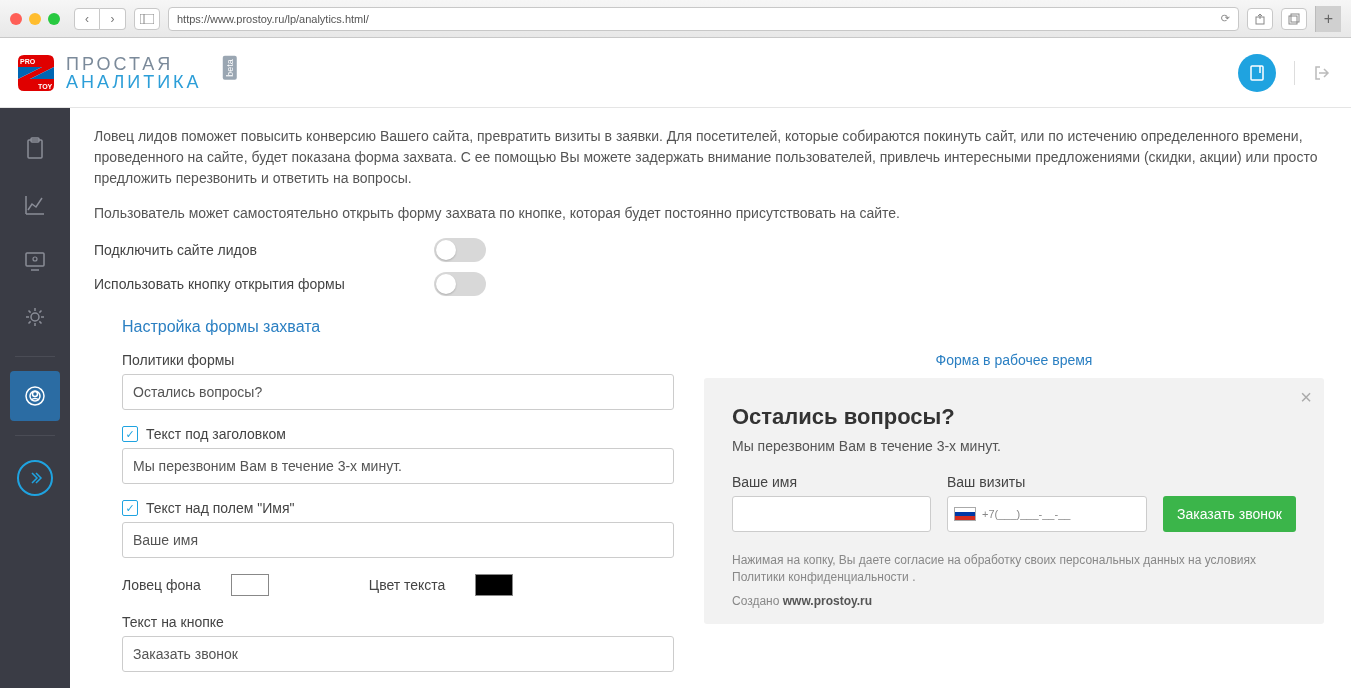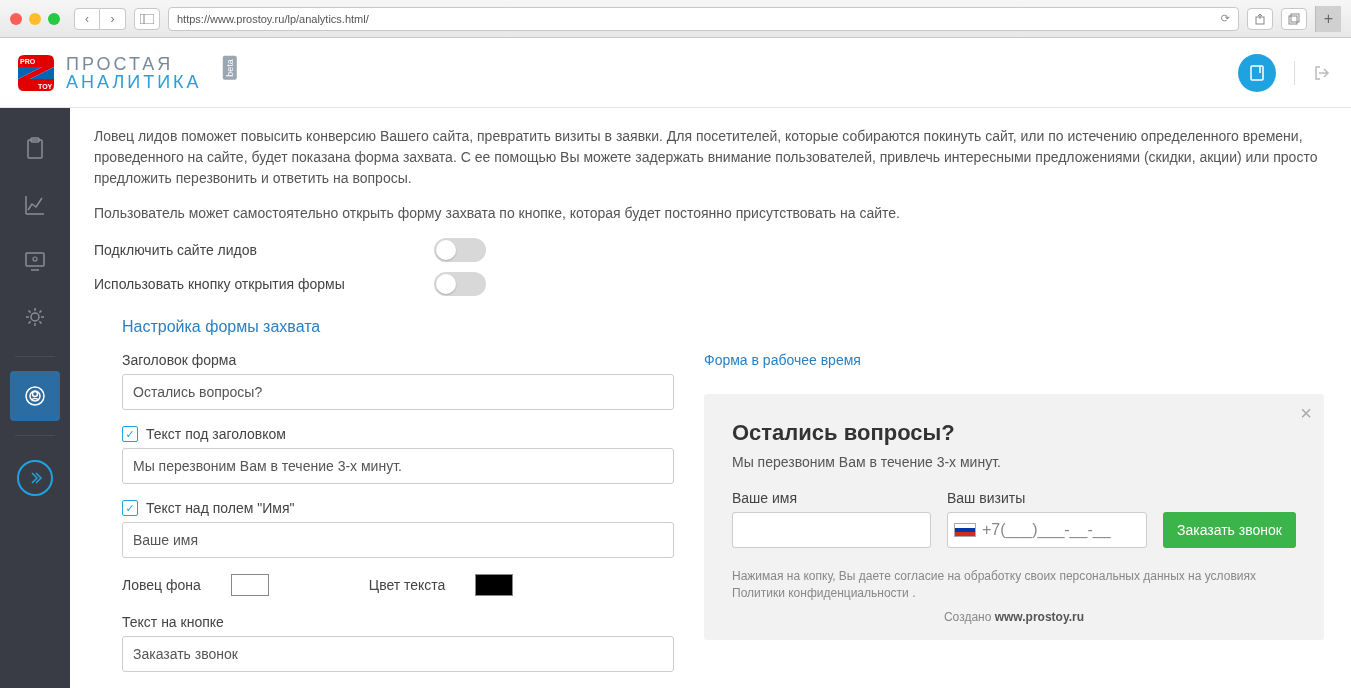--- a/index.html
+++ b/index.html
@@ -58,38 +58,38 @@
 .cb { width:16px; height:16px; border:1px solid #1fa3e0; border-radius:2px; display:inline-flex; align-items:center; justify-content:center; color:#1fa3e0; font-size:11px; background:#fff;}
 .text-input { width:100%; height:36px; border:1px solid #ccc; border-radius:3px; padding:0 10px; font-size:14px; color:#555; }
 
 .color-row { display:flex; align-items:center; gap:30px; margin-top:6px; margin-bottom:18px;}
 .color-row .clabel { color:#444; }
 .swatch { width:38px; height:22px; border:1px solid #888; }
 .swatch.white { background:#fff; }
 .swatch.black { background:#000; }
 
 
-.preview-header { margin-bottom:26px; }
+.preview-header { text-align:center; margin-bottom:10px; }
 .preview-header a { color:#2a7fc2; text-decoration:none; }
 .preview-box { background:#f2f2f2; border-radius:3px; padding:26px 28px 16px; position:relative; }
 .preview-close { position:absolute; top:8px; right:12px; color:#aaa; font-size:20px; }
 .preview-title { font-size:22px; font-weight:600; margin-bottom:8px;}
 .preview-sub { color:#555; margin-bottom:20px;}
 .preview-fields { display:flex; gap:16px; align-items:flex-end; margin-bottom:20px;}
 .pf { display:flex; flex-direction:column; gap:6px; }
 .pf label { color:#444; font-size:14px;}
 .pf input { height:36px; border:1px solid #ccc; border-radius:3px; padding:0 8px; background:#fff; font-size:14px;}
 .pf.name { flex:0 0 180px; }
 .pf.phone { flex:0 0 200px; }
 .pf.phone .phone-wrap { display:flex; align-items:center; height:36px; border:1px solid #ccc; border-radius:3px; background:#fff; padding:0 6px; gap:6px;}
 .flag { width:22px; height:14px; background:linear-gradient(#fff 33%, #0039a6 33% 66%, #d52b1e 66%); border:1px solid #aaa;}
-.phone-wrap span { color:#888; font-size:16px;}
+.phone-wrap span { color:#888; font-size:11px;}
 .order-btn { height:36px; background:#3bb54a; color:#fff; border:none; border-radius:3px; padding:0 14px; font-size:14px; cursor:pointer;}
 .disclaimer { color:#888; font-size:12px; line-height:1.4; margin-bottom:8px;}
-.created { text-align:center; color:#888; font-size:12px;}
+.created { text-align:left; color:#888; font-size:12px;}
 .created b { color:#555;}
 
 svg { display:block; }
 </style>
 </head>
 <body>
 
 <div class="browser-chrome">
   <div class="traffic">
     <div class="tl red"></div>
@@ -218,21 +218,21 @@
           <div class="knob"></div>
         </div>
     </div>
 
     <div class="section-title">Настройка формы захвата</div>
 
     <div class="form-area">
       <div class="form-left">
         <div class="fg">
           <div class="fg-label">
-              <span>Заголовок форма</span>
+              <span>Политики формы</span>
             </div>
           <input class="text-input" value="Остались вопросы?" style="">
         </div>
         <div class="fg">
           <div class="fg-label">
             <span class="cb">✓</span>
             <span>Текст под заголовком</span>
           </div>
           <input class="text-input" value="Мы перезвоним Вам в течение 3-х минут." style="">
         </div>

